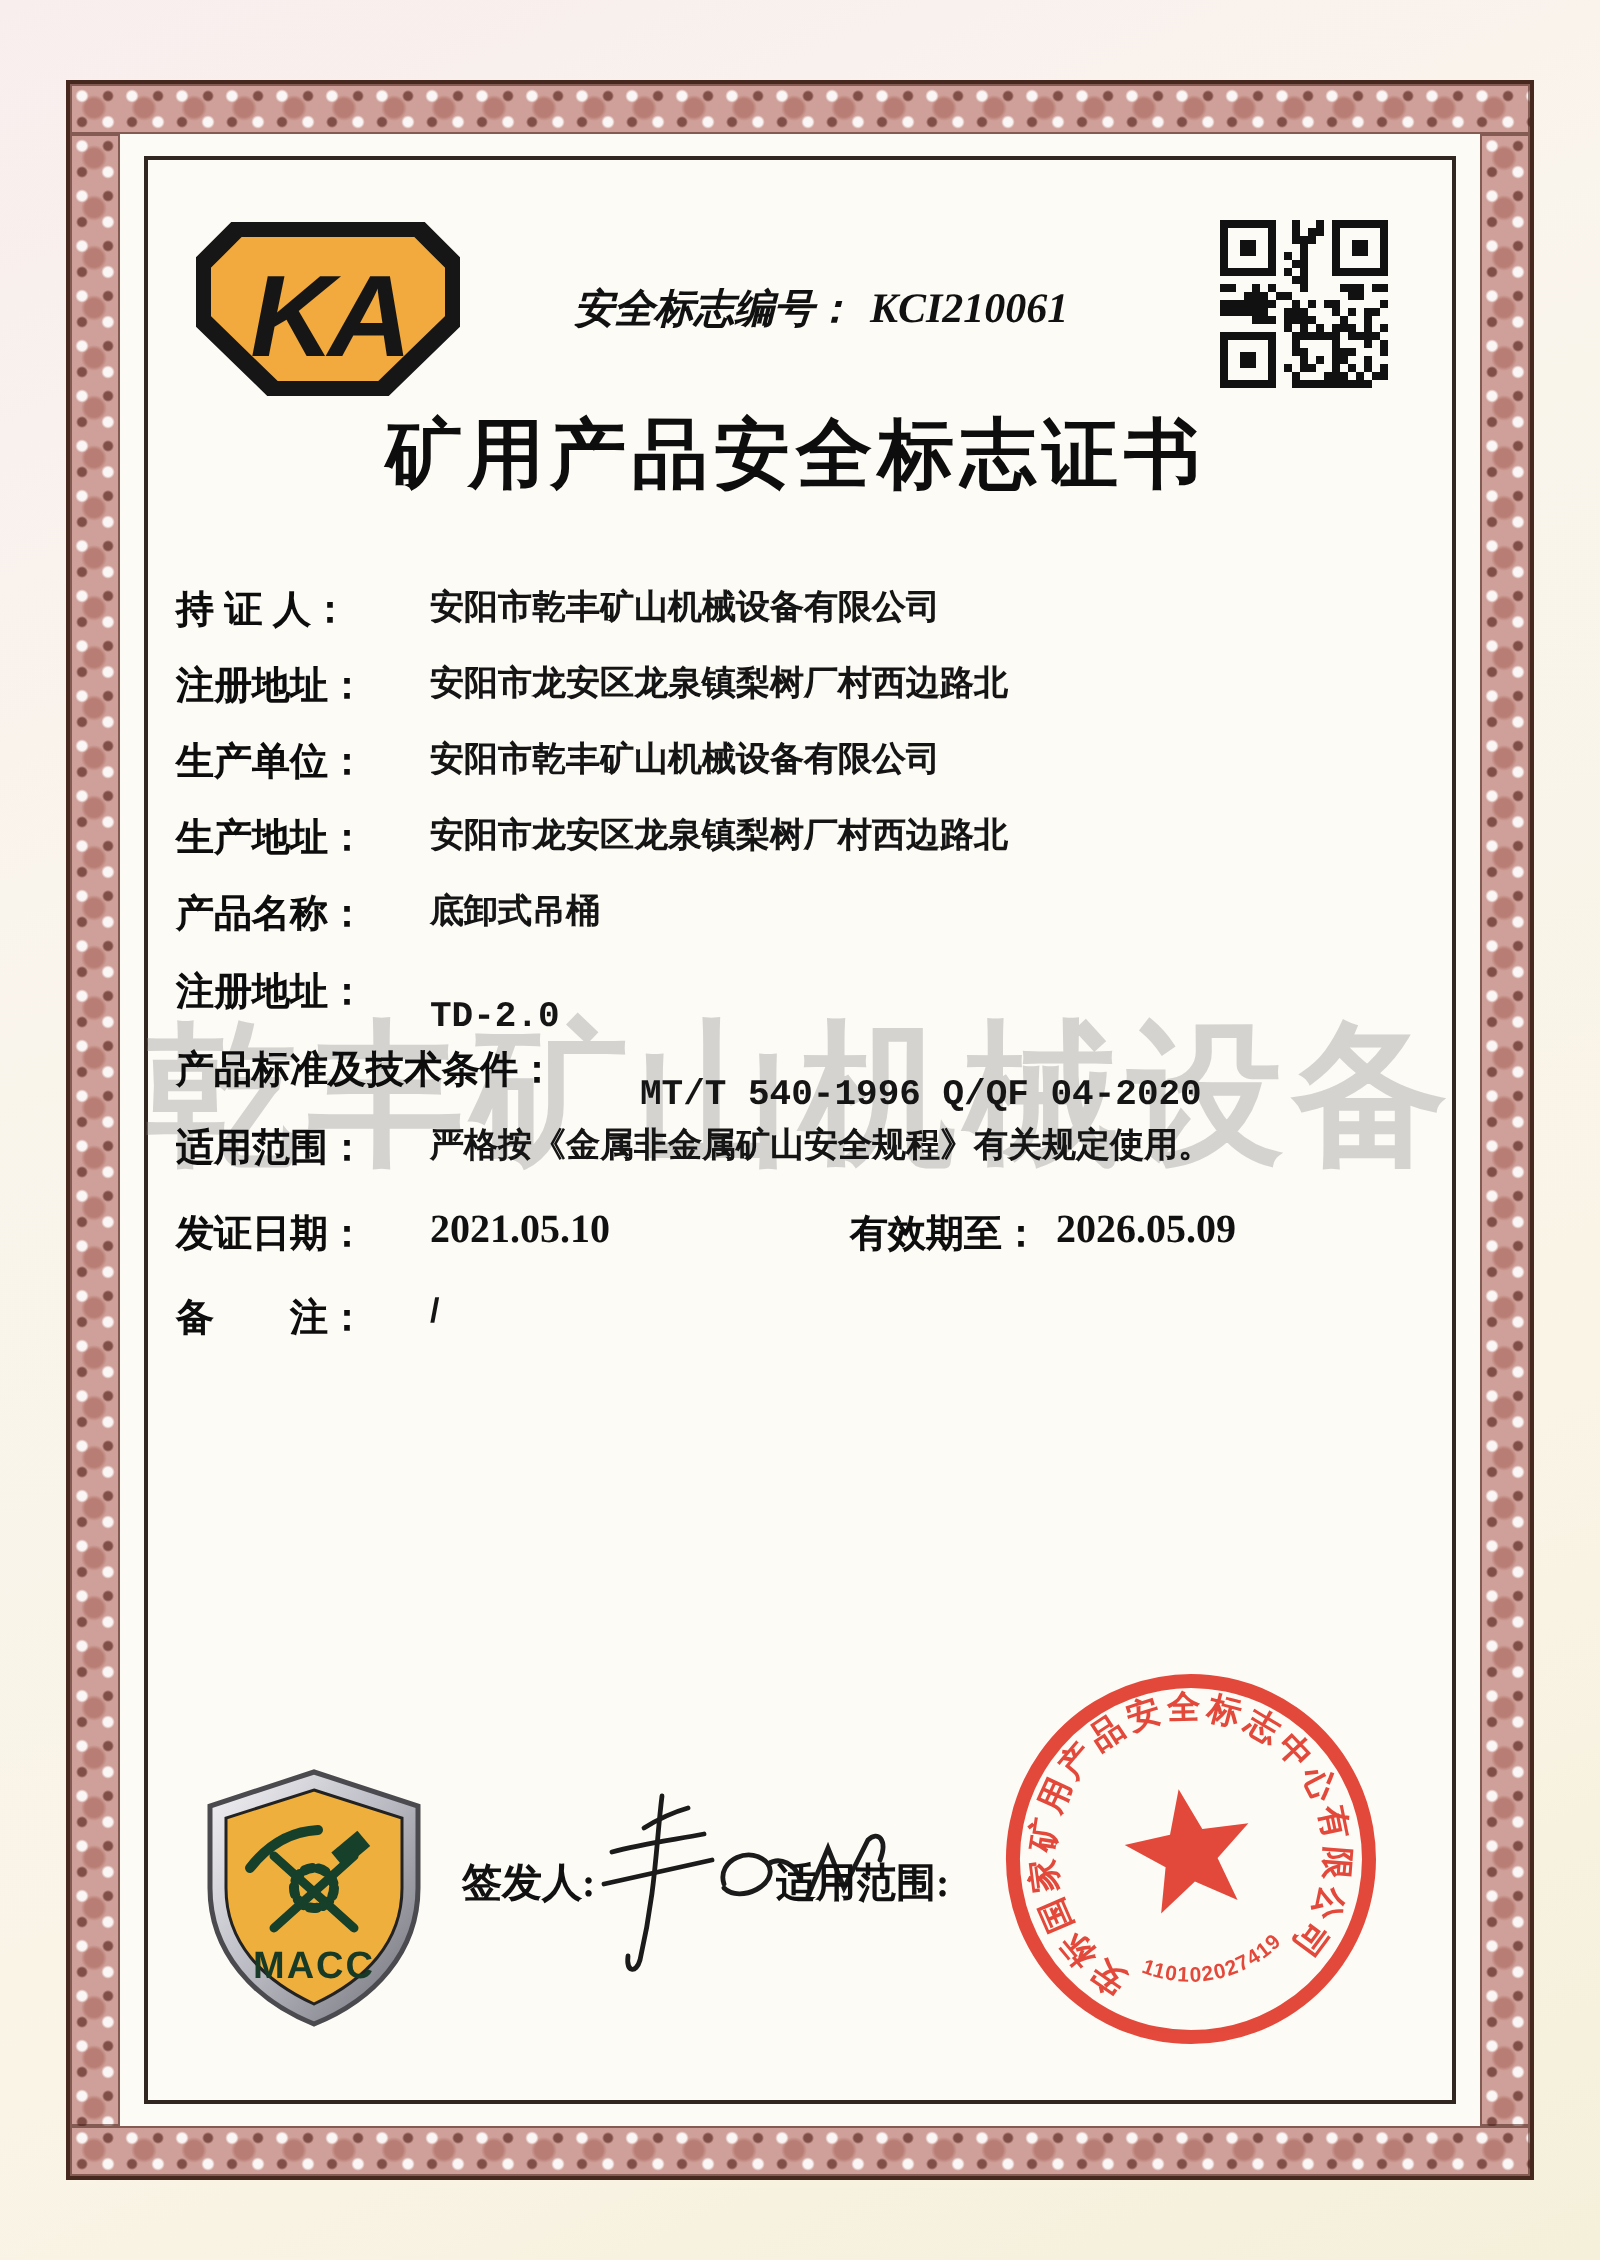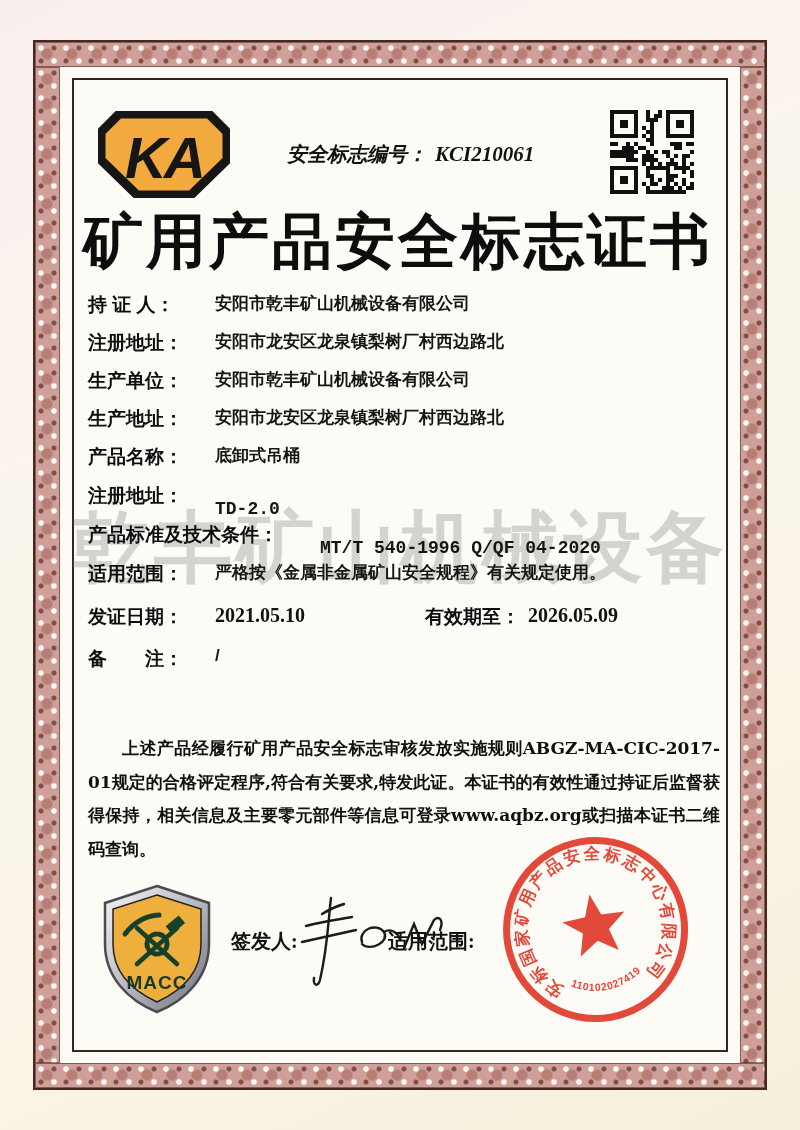--- a/index.html
+++ b/index.html
@@ -45,21 +45,21 @@
   .content{position:absolute;left:0;top:0;width:800px;height:1130px;z-index:2;}
 
   .ka-badge{position:absolute;left:98px;top:111px;}
   .certno{position:absolute;left:287px;top:141px;white-space:nowrap;font-style:italic;}
   .certno .lbl{font-weight:bold;font-size:20px;color:#111;}
   .certno .val{font-family:"Liberation Serif",serif;font-weight:bold;font-size:21px;color:#111;margin-left:8px;}
   .qr{position:absolute;left:608px;top:108px;width:88px;height:88px;}
 
   .doc-title{
     position:absolute;left:75px;top:202px;width:646px;text-align:center;
-    font-family:"Liberation Serif",serif;font-weight:bold;font-size:60px;
+    font-family:"Liberation Serif",serif;font-weight:bold;font-size:38px;
     letter-spacing:3px;color:#0d0d0d;white-space:nowrap;
   }
 
   .row{position:absolute;left:88px;white-space:nowrap;}
   .row .lbl{font-weight:bold;font-size:19px;color:#0d0d0d;display:inline-block;}
   .row .val{
     position:absolute;left:127px;top:0;
     font-family:"DejaVu Serif",serif;font-weight:600;font-size:17px;color:#151515;
   }
   .row .val.mono{font-family:"Liberation Mono",monospace;font-weight:bold;font-size:18px;top:16px;}
@@ -293,21 +293,20 @@
       <span class="dval d-issue-val">2021.05.10</span>
       <span class="lbl d-valid-lbl">有效期至：</span>
       <span class="dval d-valid-val">2026.05.09</span>
     </div>
 
     <div class="row remark">
       <span class="lbl">备　　注：</span>
       <span class="val">/</span>
     </div>
 
-    <div class="statement">上述产品经履行矿用产品安全标志审核发放实施规则ABGZ-MA-CIC-2017-01规定的合格评定程序,符合有关要求,特发此证。本证书的有效性通过持证后监督获得保持，相关信息及主要零元部件等信息可登录www.aqbz.org或扫描本证书二维码查询。</div>
 
     <div class="macc">
       <svg width="120" height="136" viewBox="0 0 120 136">
         <defs>
           <linearGradient id="sg" x1="0" y1="0" x2="1" y2="1">
             <stop offset="0" stop-color="#f4f4f7"></stop>
             <stop offset="0.5" stop-color="#b9b9c2"></stop>
             <stop offset="1" stop-color="#6f6f78"></stop>
           </linearGradient>
         </defs>

